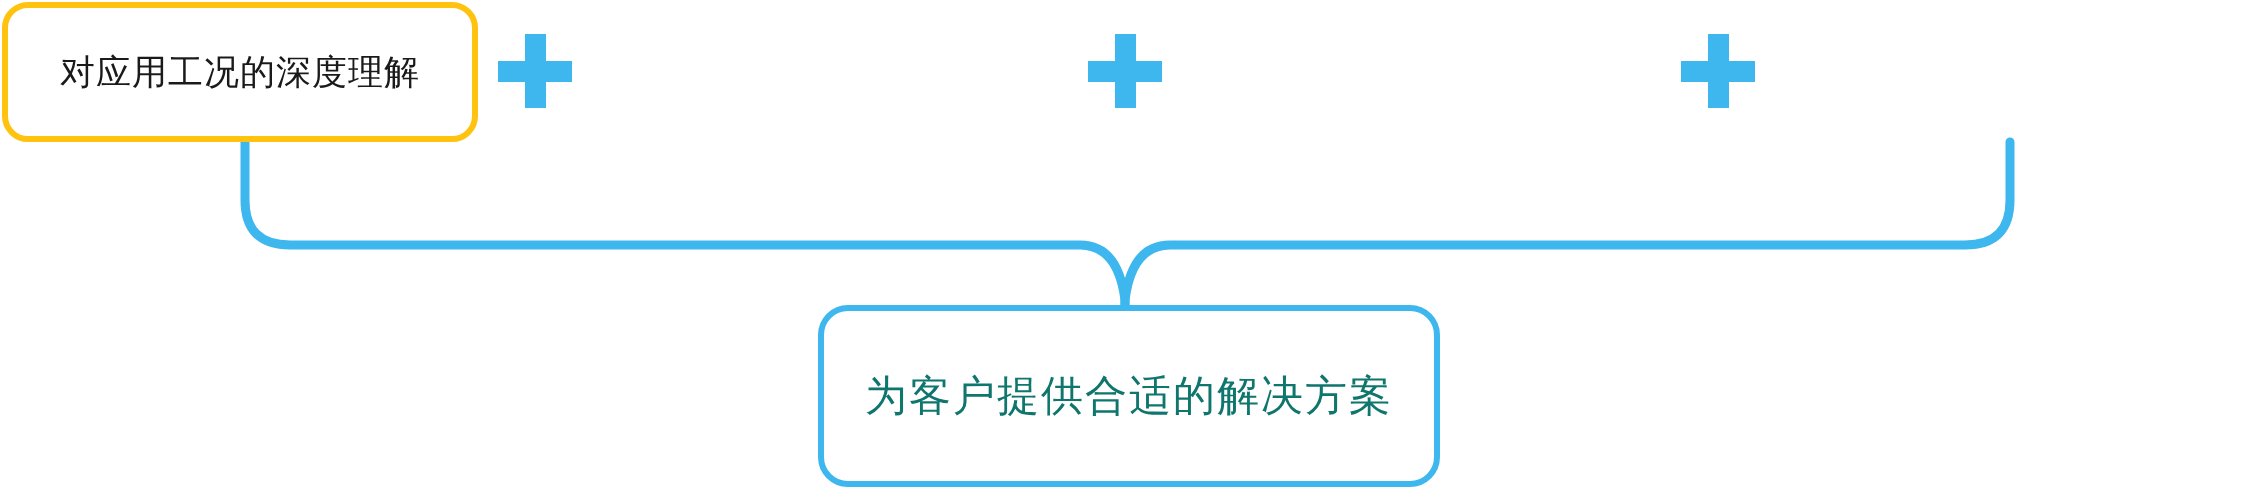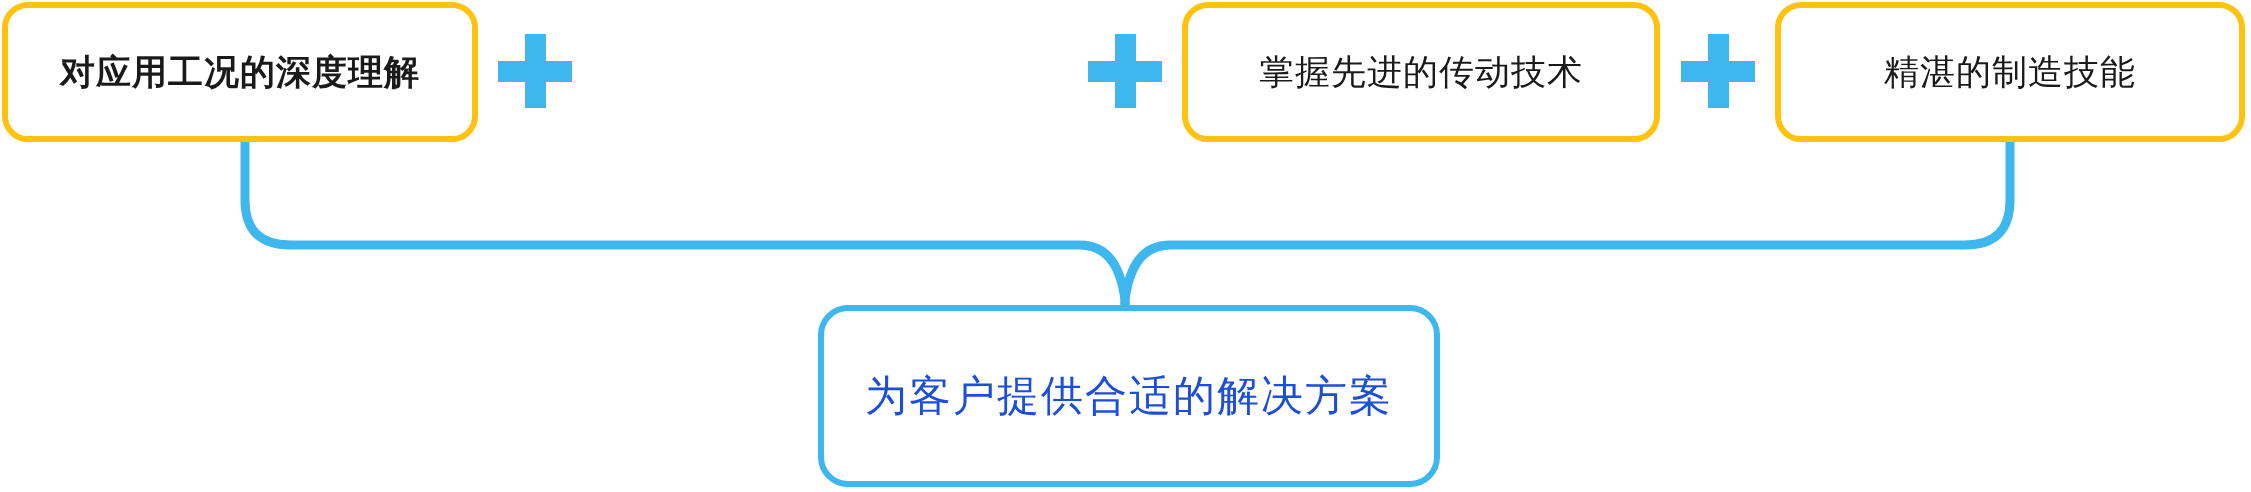--- a/index.html
+++ b/index.html
@@ -39,36 +39,36 @@
     border: 6px solid #FFC20E;
     border-radius: 26px;
   }
   .top-node .node-label {
     font-size: 35px;
     color: #1a1a1a;
     letter-spacing: 1px;
     line-height: 1.2;
     white-space: nowrap;
   }
-  #node-1 { left: 2px;    width: 476px; font-weight: bold; }
+  #node-1 { left: 2px;    width: 476px; }
   #node-2 { left: 592px;  width: 476px; }
   #node-3 { left: 1182px; width: 478px; }
   #node-4 { left: 1775px; width: 470px; }
 
   .result-node {
     left: 818px;
     top: 305px;
     width: 622px;
     height: 182px;
     border: 6px solid #3DB7EE;
     border-radius: 30px;
   }
   .result-node .node-label {
     font-size: 42px;
-    color: #1d4ed8;
+    color: #0f766e;
     letter-spacing: 2px;
     white-space: nowrap;
   }
 
   .plus-sign {
     position: absolute;
     top: 34px;
     width: 74px;
     height: 74px;
   }
@@ -113,30 +113,24 @@
     <span class="bar-h"></span>
     <span class="bar-v"></span>
   </div>
 
 
   <div class="plus-sign" id="plus-2">
     <span class="bar-h"></span>
     <span class="bar-v"></span>
   </div>
 
-  <div class="node-box top-node" id="node-3">
-    <span class="node-label">掌握先进的传动技术</span>
-  </div>
 
   <div class="plus-sign" id="plus-3">
     <span class="bar-h"></span>
     <span class="bar-v"></span>
   </div>
 
-  <div class="node-box top-node" id="node-4">
-    <span class="node-label">精湛的制造技能</span>
-  </div>
 
   <div class="node-box result-node" id="result-1">
     <span class="node-label">为客户提供合适的解决方案</span>
   </div>
 
 </div>
 
 </body></html>

